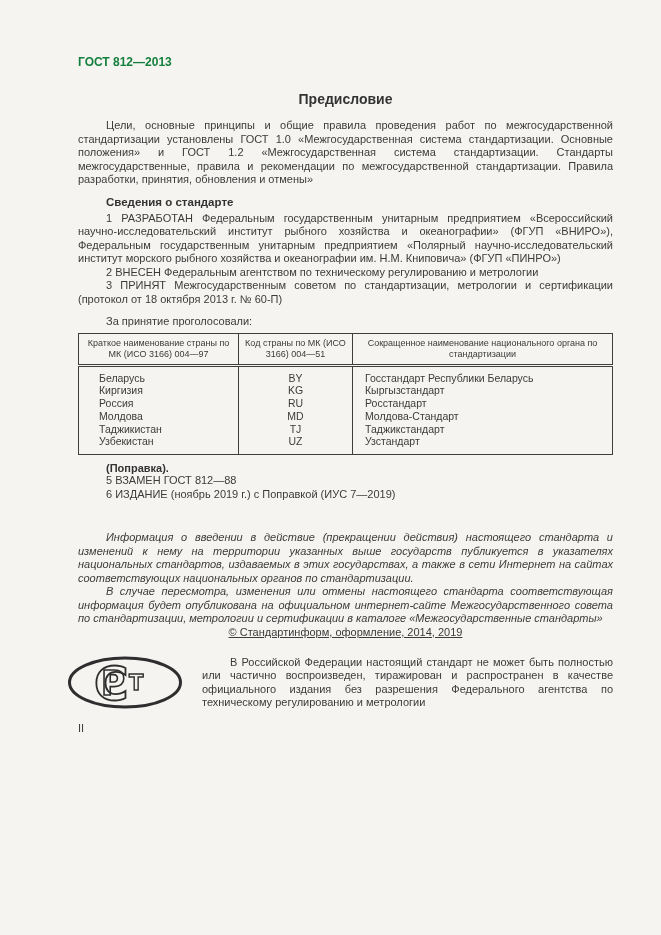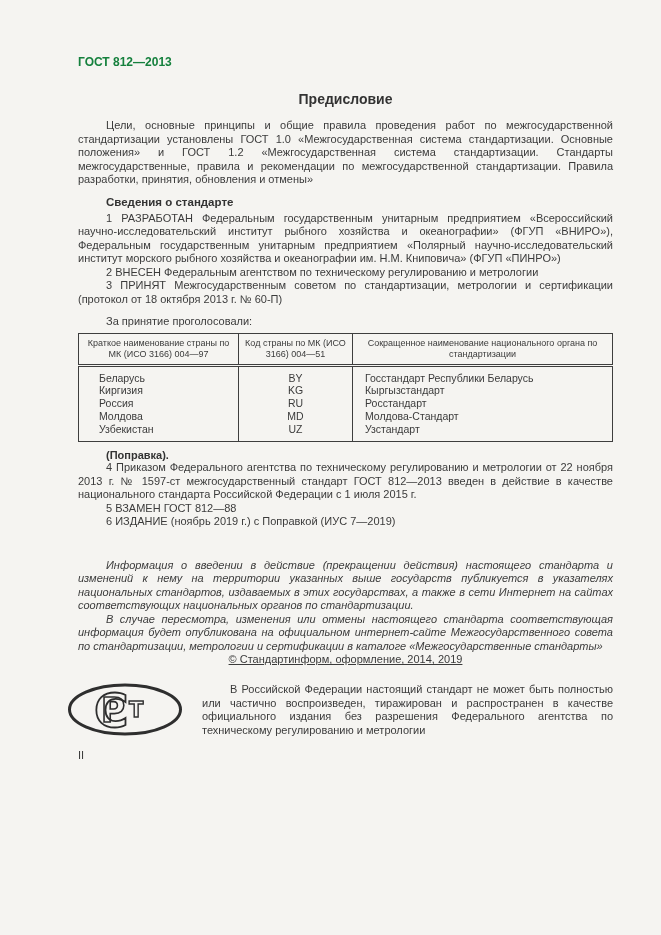--- a/index.html
+++ b/index.html
@@ -148,32 +148,36 @@
         <tr>
           <td class="c-name">Россия</td>
           <td class="c-code">RU</td>
           <td class="c-org">Росстандарт</td>
         </tr>
         <tr>
           <td class="c-name">Молдова</td>
           <td class="c-code">MD</td>
           <td class="c-org">Молдова-Стандарт</td>
         </tr>
+        <tr>
+          <td class="c-name">Таджикистан</td>
+          <td class="c-code">TJ</td>
+          <td class="c-org">Таджикстандарт</td>
+        </tr>
         <tr class="last">
           <td class="c-name">Узбекистан</td>
           <td class="c-code">UZ</td>
           <td class="c-org">Узстандарт</td>
         </tr>
       </tbody>
     </table>
 
     <p class="popravka">(Поправка).</p>
 
     <div>
-      <p class="para indent">4 Приказом Федерального агентства по техническому регулированию и метрологии от 22 ноября 2013 г. № 1597-ст межгосударственный стандарт ГОСТ 812—2013 введен в действие в качестве национального стандарта Российской Федерации с 1 июля 2015 г.</p>
       <p class="para indent">5 ВЗАМЕН ГОСТ 812—88</p>
       <p class="para indent">6 ИЗДАНИЕ (ноябрь 2019 г.) с Поправкой (ИУС 7—2019)</p>
     </div>
 
     <div class="italics">
       <p class="para indent">Информация о введении в действие (прекращении действия) настоящего стандарта и изменений к нему на территории указанных выше государств публикуется в указателях национальных стандартов, издаваемых в этих государствах, а также в сети Интернет на сайтах соответствующих национальных органов по стандартизации.</p>
       <p class="para indent">В случае пересмотра, изменения или отмены настоящего стандарта соответствующая информация будет опубликована на официальном интернет-сайте Межгосударственного совета по стандартизации, метрологии и сертификации в каталоге «Межгосударственные стандарты»</p>
     </div>
 
     <div class="copyright">© Стандартинформ, оформление, 2014, 2019</div>

